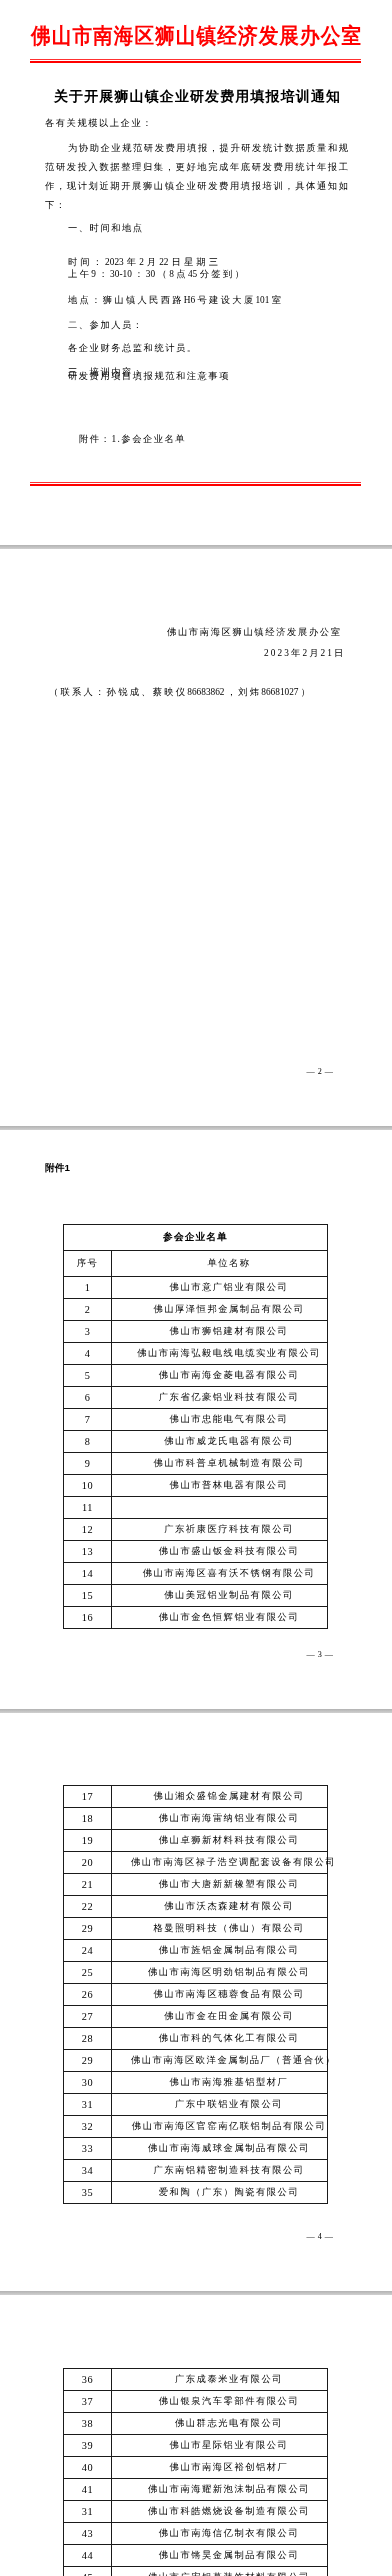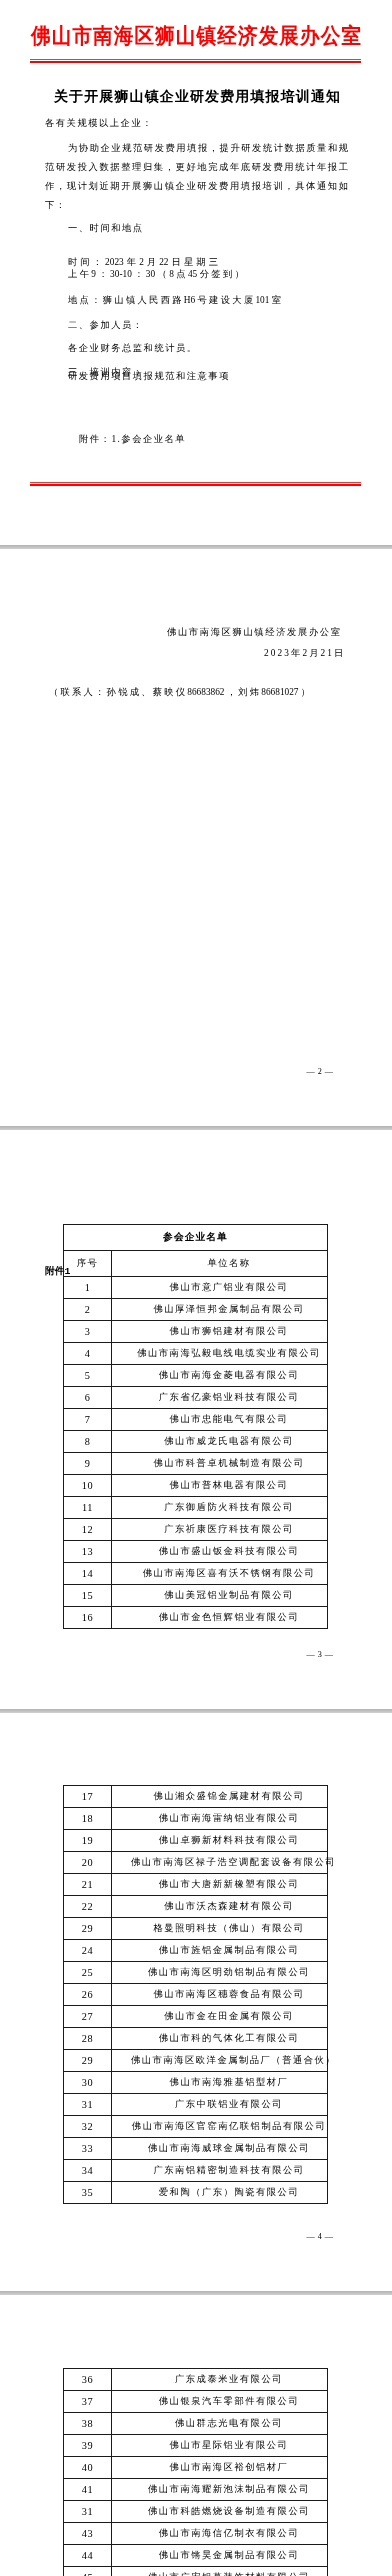--- a/index.html
+++ b/index.html
@@ -48,22 +48,22 @@
   .sep {
     position: absolute; left: 0; width: 393px; height: 4.1px;
     background: linear-gradient(#b2b2b2, #d0d0d0);
   }
   .pgno {
     position: absolute; left: 297px; width: 46px;
     text-align: center; font-size: 8.2px; line-height: 10.3px;
     letter-spacing: 0.5px; white-space: nowrap;
   }
   .att-label {
-    position: absolute; left: 45px; top: 1266px;
-    font-family: Liberation Mono, monospace;
+    position: absolute; left: 45px; top: 1162px;
+    font-family: Liberation Sans, sans-serif;
     font-weight: bold; font-size: 9.8px; line-height: 12.4px;
   }
   .tbl {
     position: absolute; left: 63px; width: 265px;
     border: 0.7px solid #1a1a1a; border-bottom: none;
     box-sizing: border-box;
   }
   .trow {
     display: flex; height: 22px;
     border-bottom: 0.7px solid #1a1a1a;
@@ -188,21 +188,20 @@
         <div class="tname">佛山市科普卓机械制造有限公司</div>
       </div>
 
       <div class="trow">
         <div class="tno">10</div>
         <div class="tname">佛山市普林电器有限公司</div>
       </div>
 
       <div class="trow">
         <div class="tno">11</div>
-        <div class="tname">广东御盾防火科技有限公司</div>
       </div>
 
       <div class="trow">
         <div class="tno">12</div>
         <div class="tname">广东祈康医疗科技有限公司</div>
       </div>
 
       <div class="trow">
         <div class="tno">13</div>
         <div class="tname">佛山市盛山钣金科技有限公司</div>

